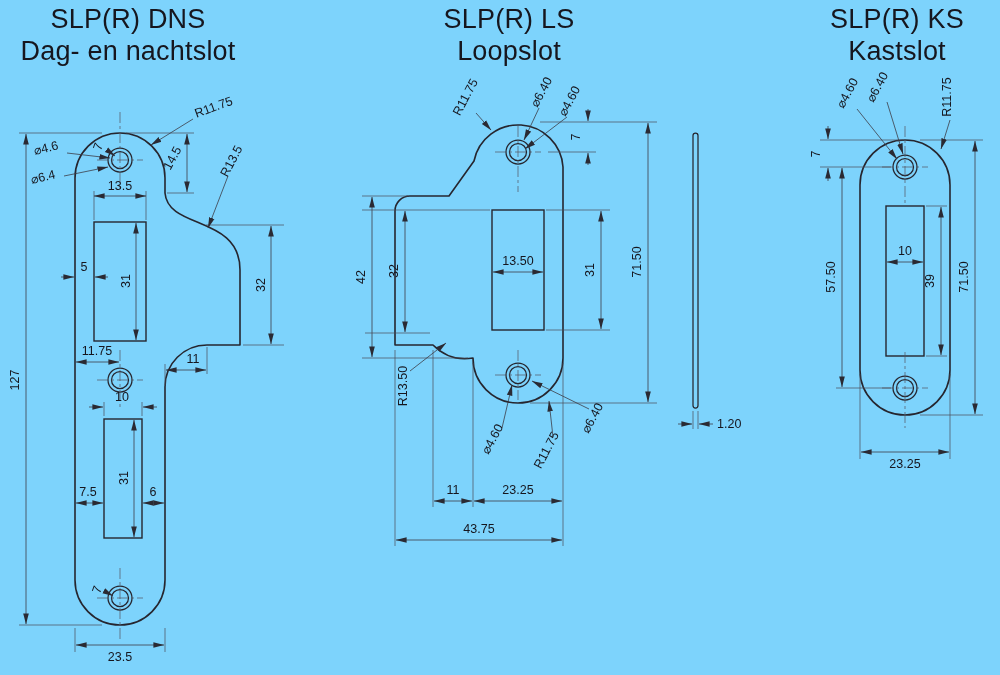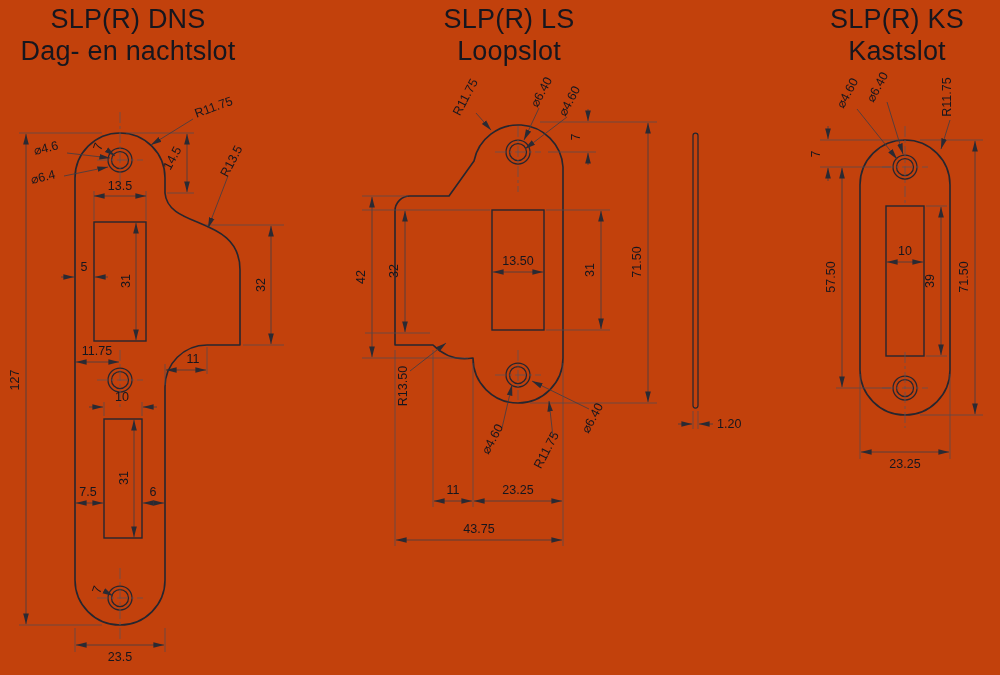--- a/index.html
+++ b/index.html
@@ -1,16 +1,16 @@
 <!DOCTYPE html>
 <html><head>
 <meta charset="utf-8">
 <style>
   html,body{margin:0;padding:0;background:#ffffff;}
-  .stage{position:relative;width:1000px;height:675px;background:#c2410c;
+  .stage{position:relative;width:1000px;height:675px;background:#7dd3fc;
          font-family:"Liberation Sans","DejaVu Sans",sans-serif;overflow:hidden;}
   svg{display:block;}
   .outline{fill:none;stroke:#26262f;stroke-width:1.6;stroke-linejoin:round;}
   .hole{fill:none;stroke:#26262f;stroke-width:1.25;}
   .cut{fill:none;stroke:#26262f;stroke-width:1.4;}
   .ext{stroke:#4c4c57;stroke-width:0.7;}
   .cl{stroke:#55555f;stroke-width:0.7;stroke-dasharray:11 3 3 3;}
   .dim{stroke:#3c3c46;stroke-width:0.8;}
   .ldr{stroke:#3c3c46;stroke-width:0.8;fill:none;}
   text{fill:#16161e;}

